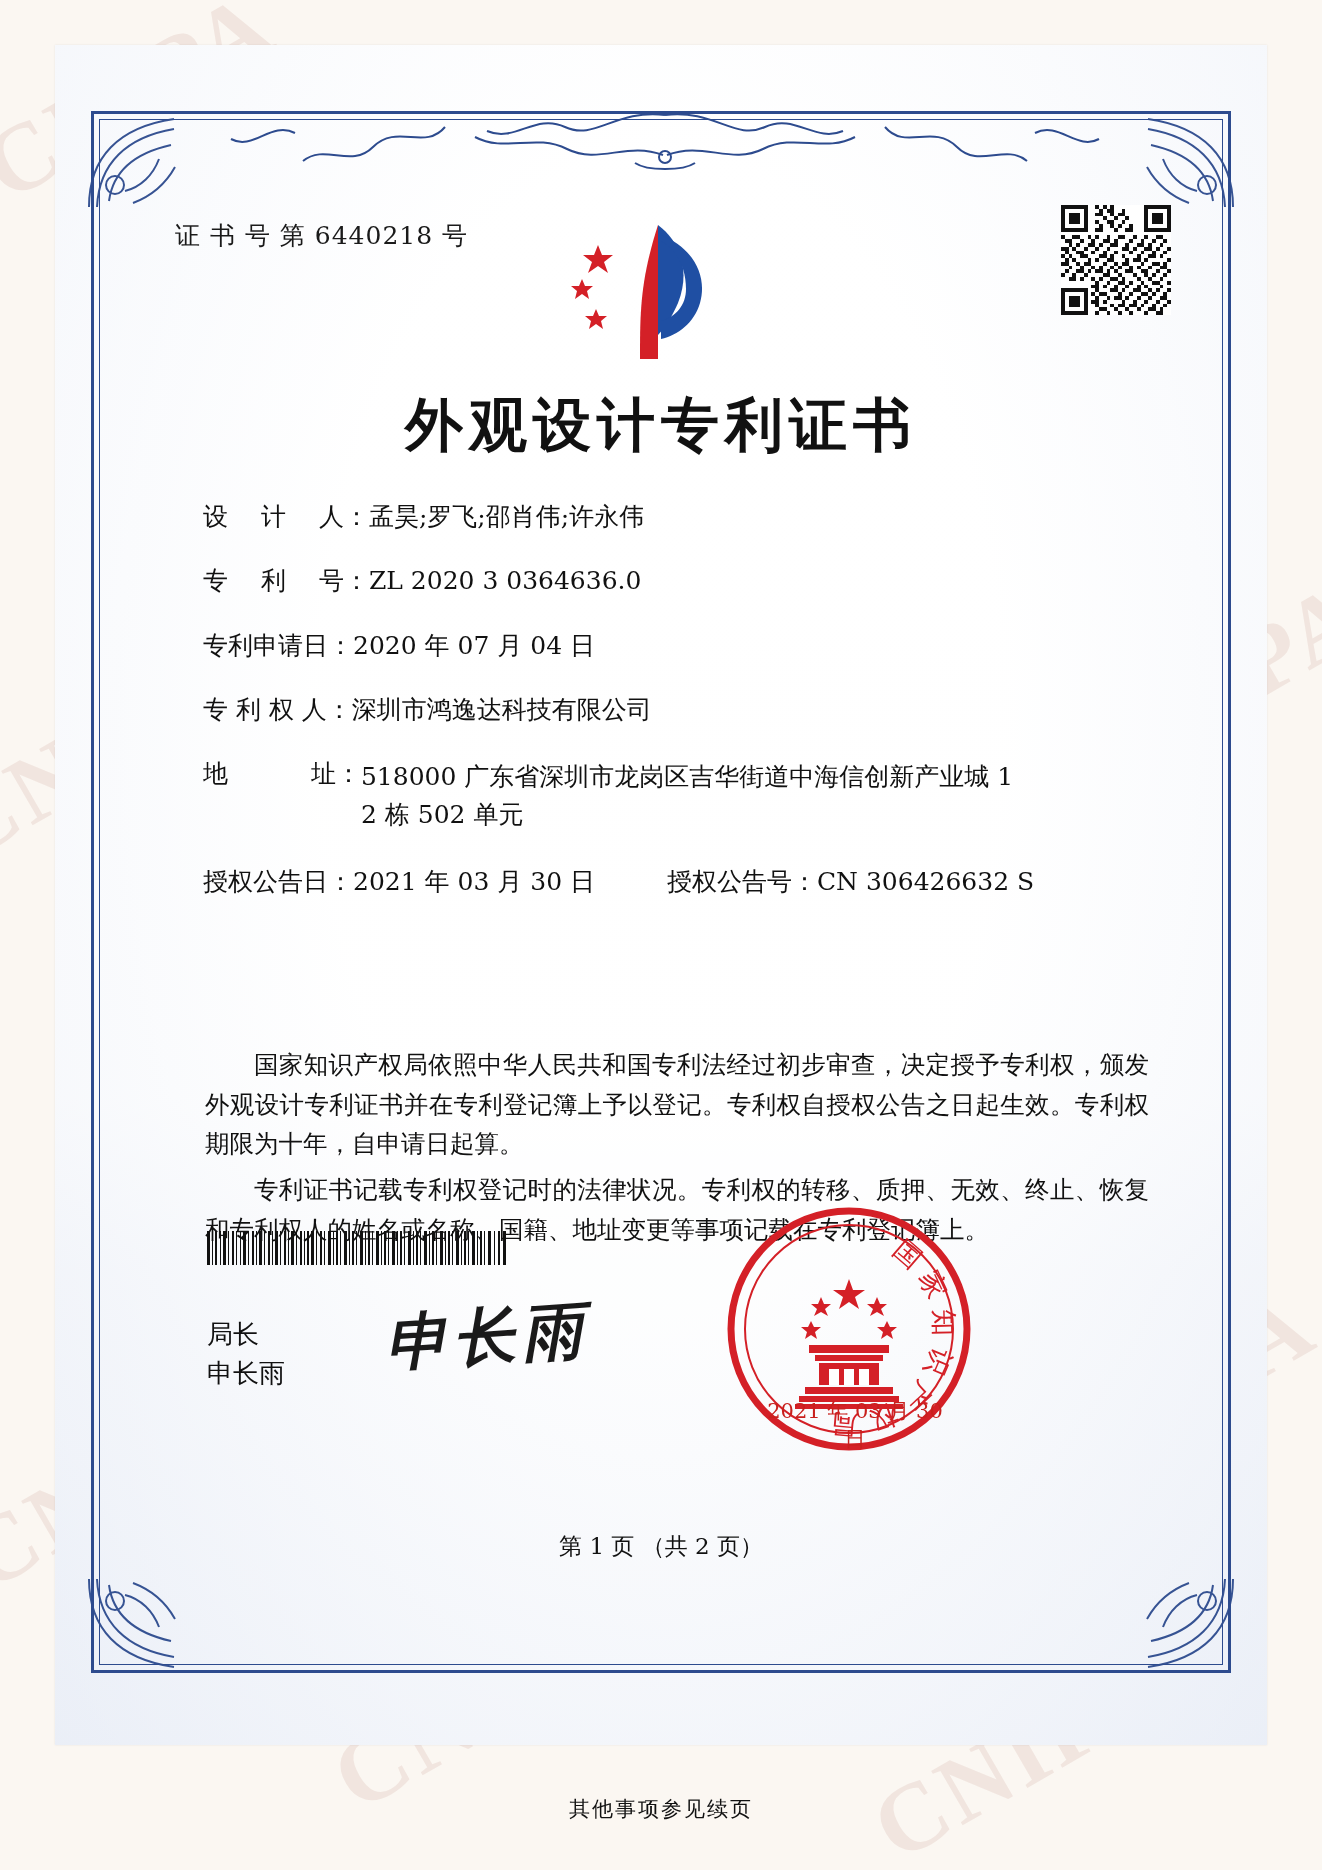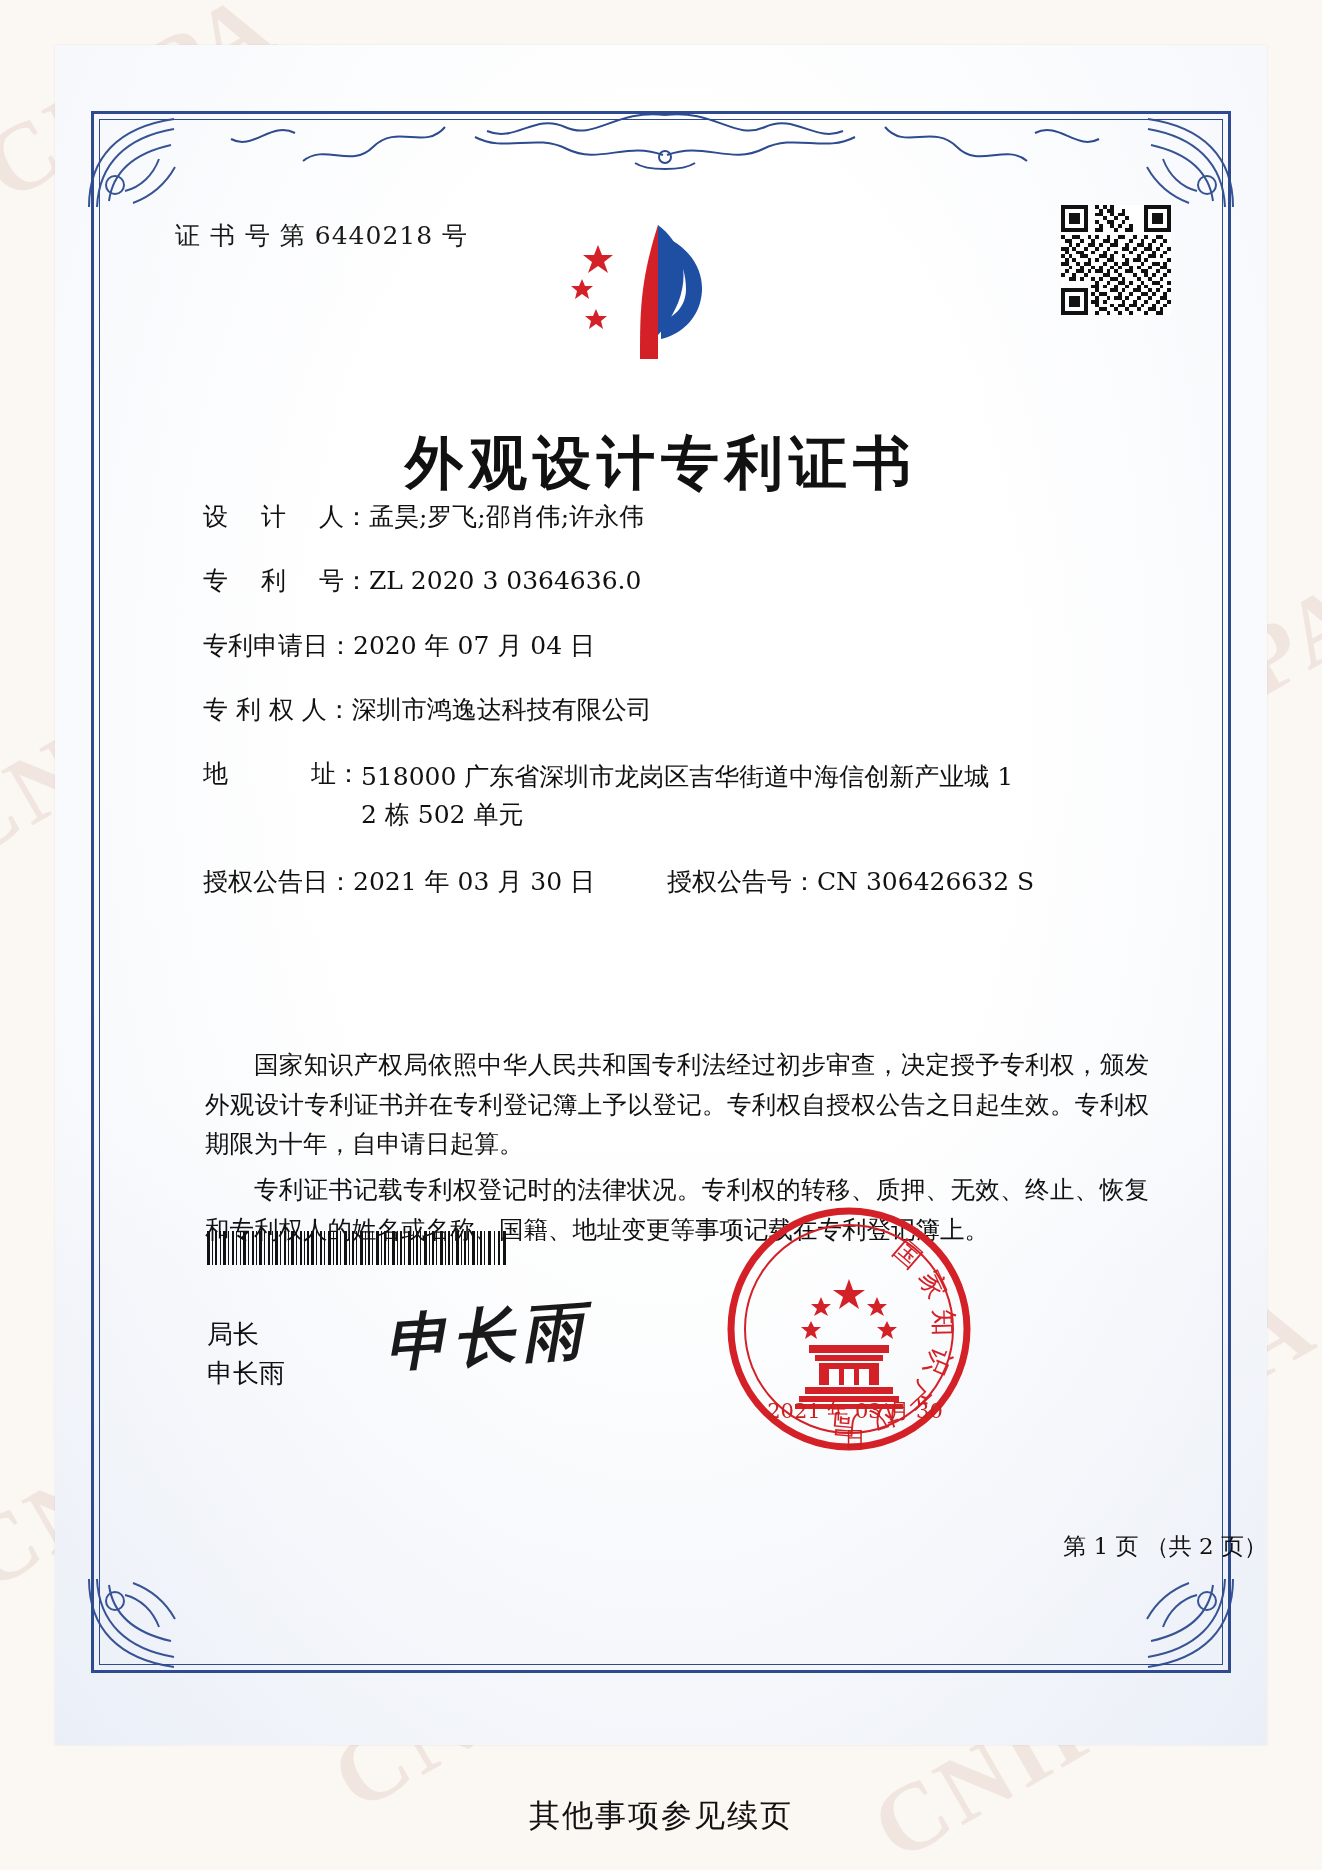--- a/index.html
+++ b/index.html
@@ -79,21 +79,20 @@
   .logo{
     position:absolute;left:50%;top:172px;transform:translateX(-50%);
     width:190px;height:150px;
   }
   .title{
     position:absolute;left:0;right:0;top:342px;
     text-align:center;
     font-size:58px;font-weight:700;letter-spacing:6px;
     color:#111;
     font-family:"DejaVu Serif", serif;
-    margin-top:38px;
   }
 
   
   .fields{
     position:absolute;left:148px;top:456px;width:960px;
     font-size:25px;color:#111;
     font-family:"DejaVu Serif", serif;
     line-height:1.25;
   }
   .field{display:flex;margin-bottom:33px;align-items:flex-start;}
@@ -136,26 +135,26 @@
     width:248px;height:248px;
   }
   .seal-date{
     position:absolute;left:700px;top:1352px;
     width:200px;text-align:center;
     font-size:21px;color:#c8201d;
     font-family:"DejaVu Serif", serif;
   }
   .pagenum{
     position:absolute;left:0;right:0;top:1486px;
-    text-align:right;font-size:23px;color:#111;
+    text-align:center;font-size:23px;color:#111;
     font-family:"DejaVu Serif", serif;
   }
   .footnote{
     position:absolute;left:0;right:0;top:1795px;
-    text-align:center;font-size:31px;color:#111;
+    text-align:center;font-size:21px;color:#111;
     font-family:"DejaVu Serif", serif;
     letter-spacing:2px;
   }
 </style>
 </head>
 <body>
 
 <div class="wm wm1">CNIPA</div>
 <div class="wm wm2">CNIPA</div>
 <div class="wm wm3">CNIPA</div>

